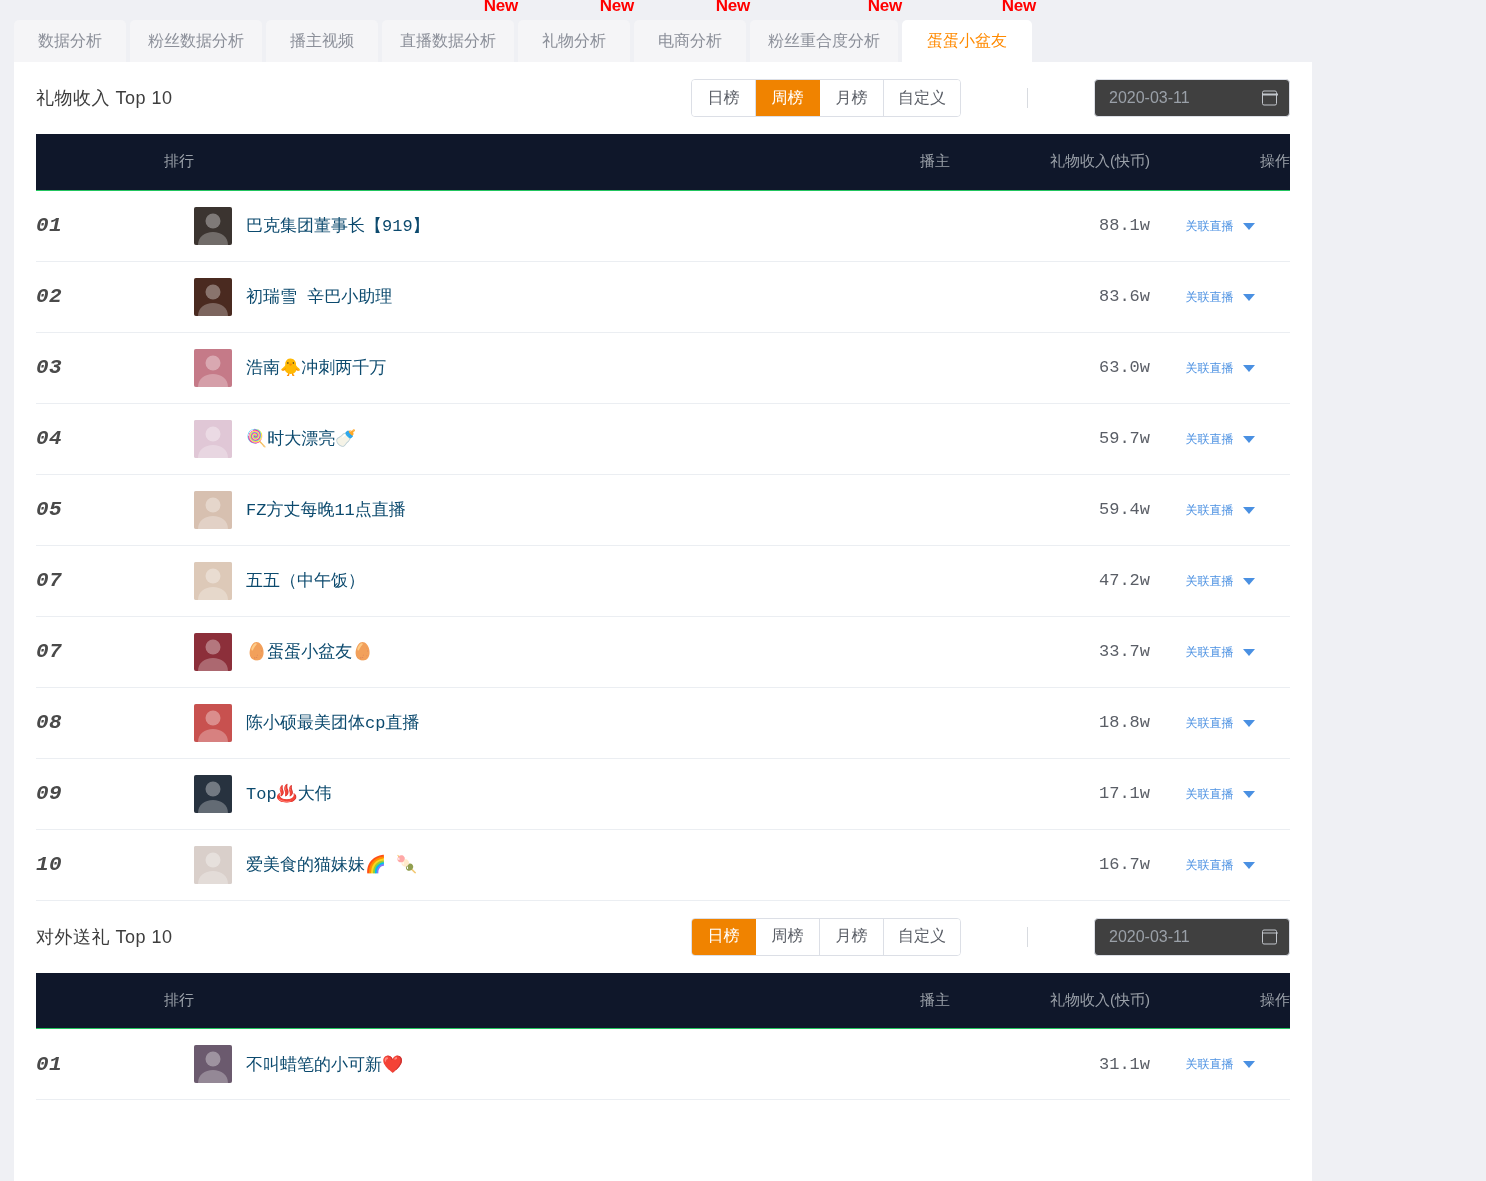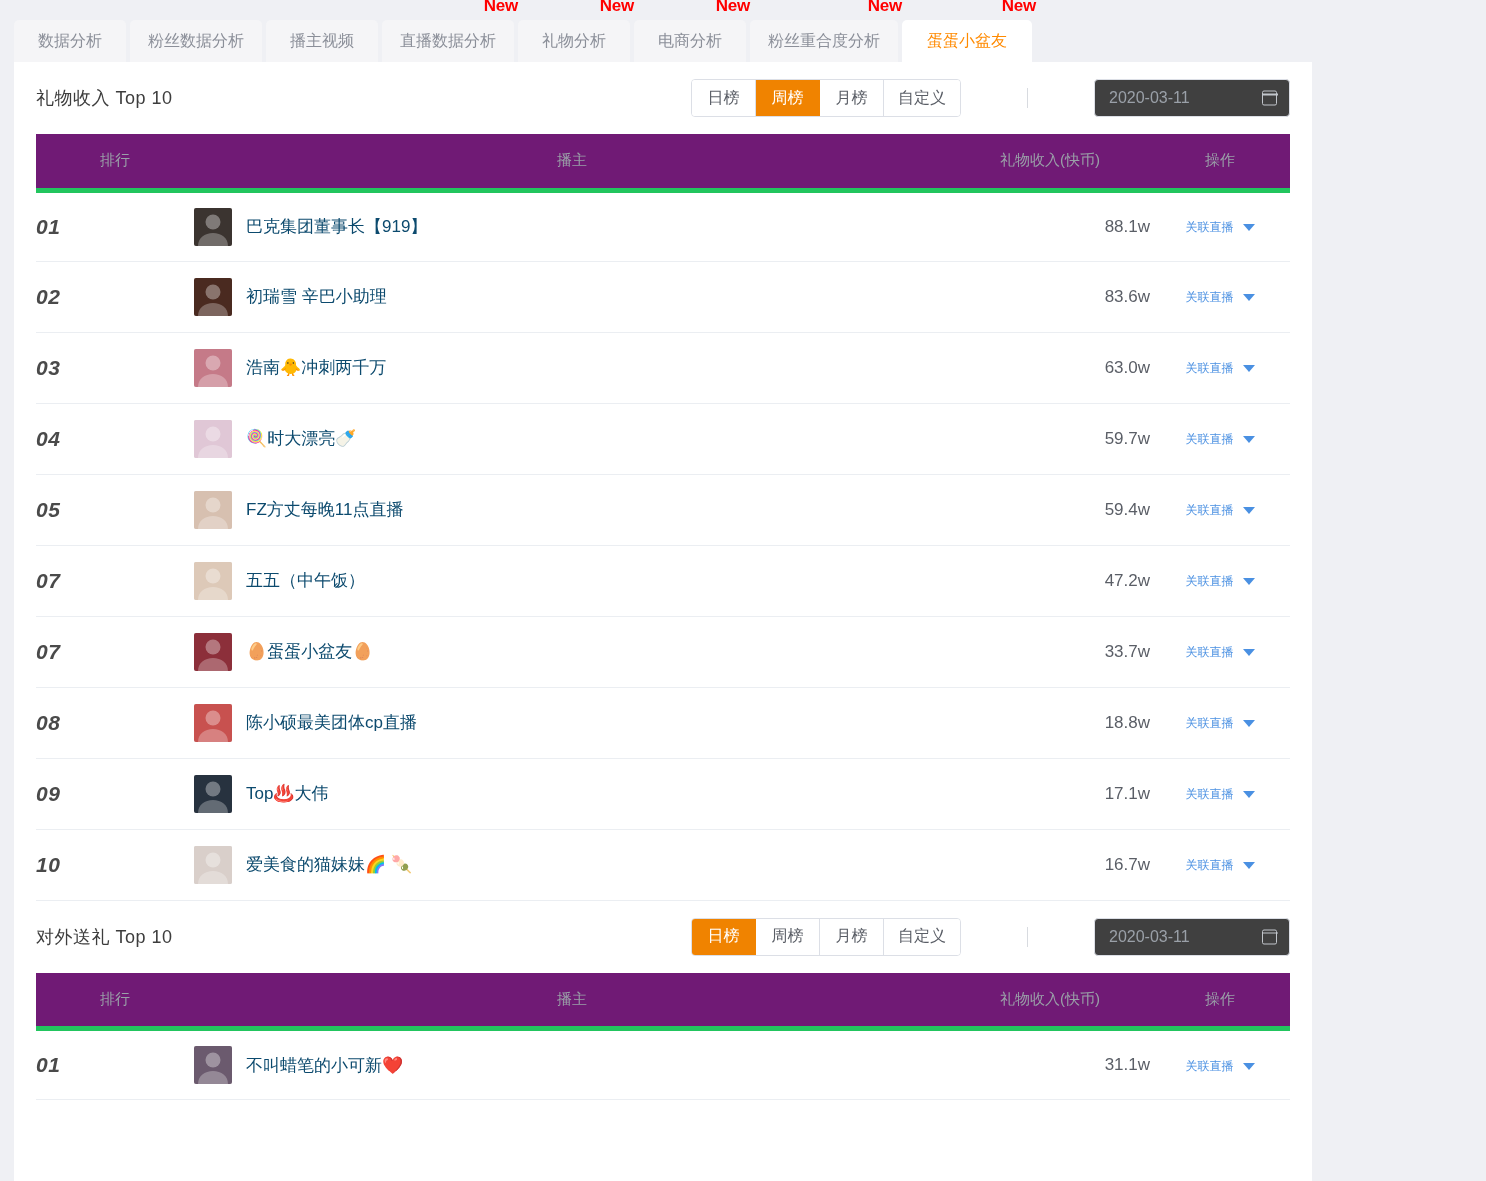--- a/index.html
+++ b/index.html
@@ -144,34 +144,35 @@
   }
 
   
   .tbl {
     margin: 0 22px;
     width: calc(100% - 44px);
     border-collapse: collapse;
     table-layout: fixed;
   }
   .tbl thead th {
-    background: #701a75;
+    background: #0f172a;
     height: 56px;
     font-weight: normal;
     font-size: 15px;
     color: #9aa0a8;
-    text-align: center;
-    border-bottom: 5px solid #22c55e;
+    text-align: right;
+    border-bottom: 1px solid #22c55e;
     padding: 0;
   }
   .tbl tbody td {
     height: 71px;
     border-bottom: 1px solid #ebeef2;
     padding: 0;
     vertical-align: middle;
+    font-family: Liberation Mono, monospace;
   }
   .col-rank  { width: 158px; }
   .col-host  { width: auto; }
   .col-val   { width: 200px; }
   .col-act   { width: 140px; }
 
   th.col-rank  { padding-left: 30px; }
   th.col-host  { padding-left: 26px; }
   th.col-val   { text-align: right; padding-right: 14px; }
   th.col-act   { text-align: center; }

